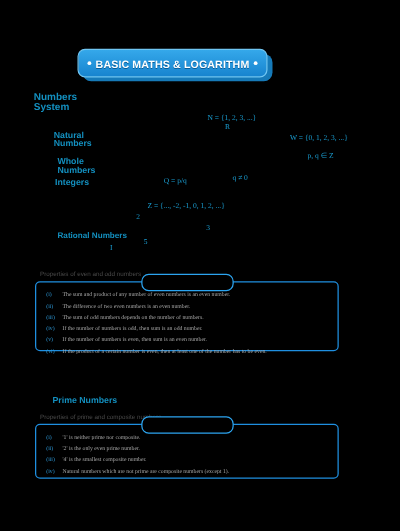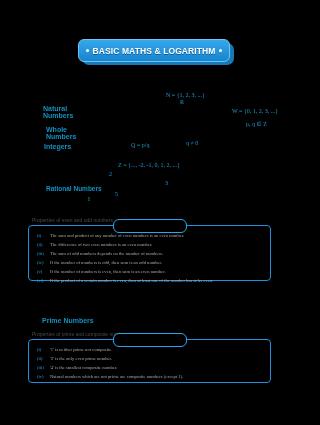--- a/index.html
+++ b/index.html
@@ -1,21 +1,21 @@
 <!DOCTYPE html>
 <html><head>
 <meta charset="utf-8">
 <style>
   html,body{margin:0;padding:0;background:#000;}
   body{width:300px;height:425px;overflow:hidden;position:relative;
        font-family:"Liberation Serif",serif;}
   .page{position:absolute;inset:0;background:#000;}
 
   
-  .banner-wrap{position:absolute;left:78px;top:39px;width:156px;height:26px;}
+  .banner-wrap{position:absolute;left:62px;top:39px;width:156px;height:26px;}
   .banner-shadow{position:absolute;left:4px;top:4px;width:152px;height:22px;
       border-radius:7px;background:#1a8fd8;opacity:.85;}
   .banner{position:absolute;left:0;top:0;width:150px;height:21px;border-radius:6px;
       background:linear-gradient(#35a8ea,#1784cf);
       border:1px solid #6fc5f2;display:flex;align-items:center;justify-content:center;}
   .banner-title{color:#fff;font-family:"Liberation Sans",sans-serif;font-weight:bold;
       font-size:8.5px;letter-spacing:.1px;white-space:nowrap;text-shadow:0 1px 0 #0a5d96;}
   .bullet-dot{display:inline-block;width:3px;height:3px;border-radius:50%;
       background:#fff;vertical-align:middle;margin:0 3px;}
 
@@ -54,20 +54,21 @@
 
   <div class="banner-wrap">
     <div class="banner-shadow"></div>
     <div class="banner">
       <span class="bullet-dot"></span>
       <span class="banner-title">BASIC MATHS &amp; LOGARITHM</span>
       <span class="bullet-dot"></span>
     </div>
   </div>
 
+  <div class="hblk hb1">Numbers System</div>
   <div class="hblk hb2">Natural Numbers</div>
   <div class="hblk hb3">Whole Numbers</div>
   <div class="hblk hb4">Integers</div>
   <div class="hblk hb5">Rational Numbers</div>
 
   <div class="mglyph" style="left:166px;top:92px;">N = {1, 2, 3, ...}</div>
   <div class="mglyph" style="left:232px;top:108px;">W = {0, 1, 2, 3, ...}</div>
   <div class="mglyph" style="left:180px;top:99px;">R</div>
   <div class="mglyph" style="left:131px;top:142px;">Q = p/q</div>
   <div class="mglyph" style="left:186px;top:140px;">q ≠ 0</div>

